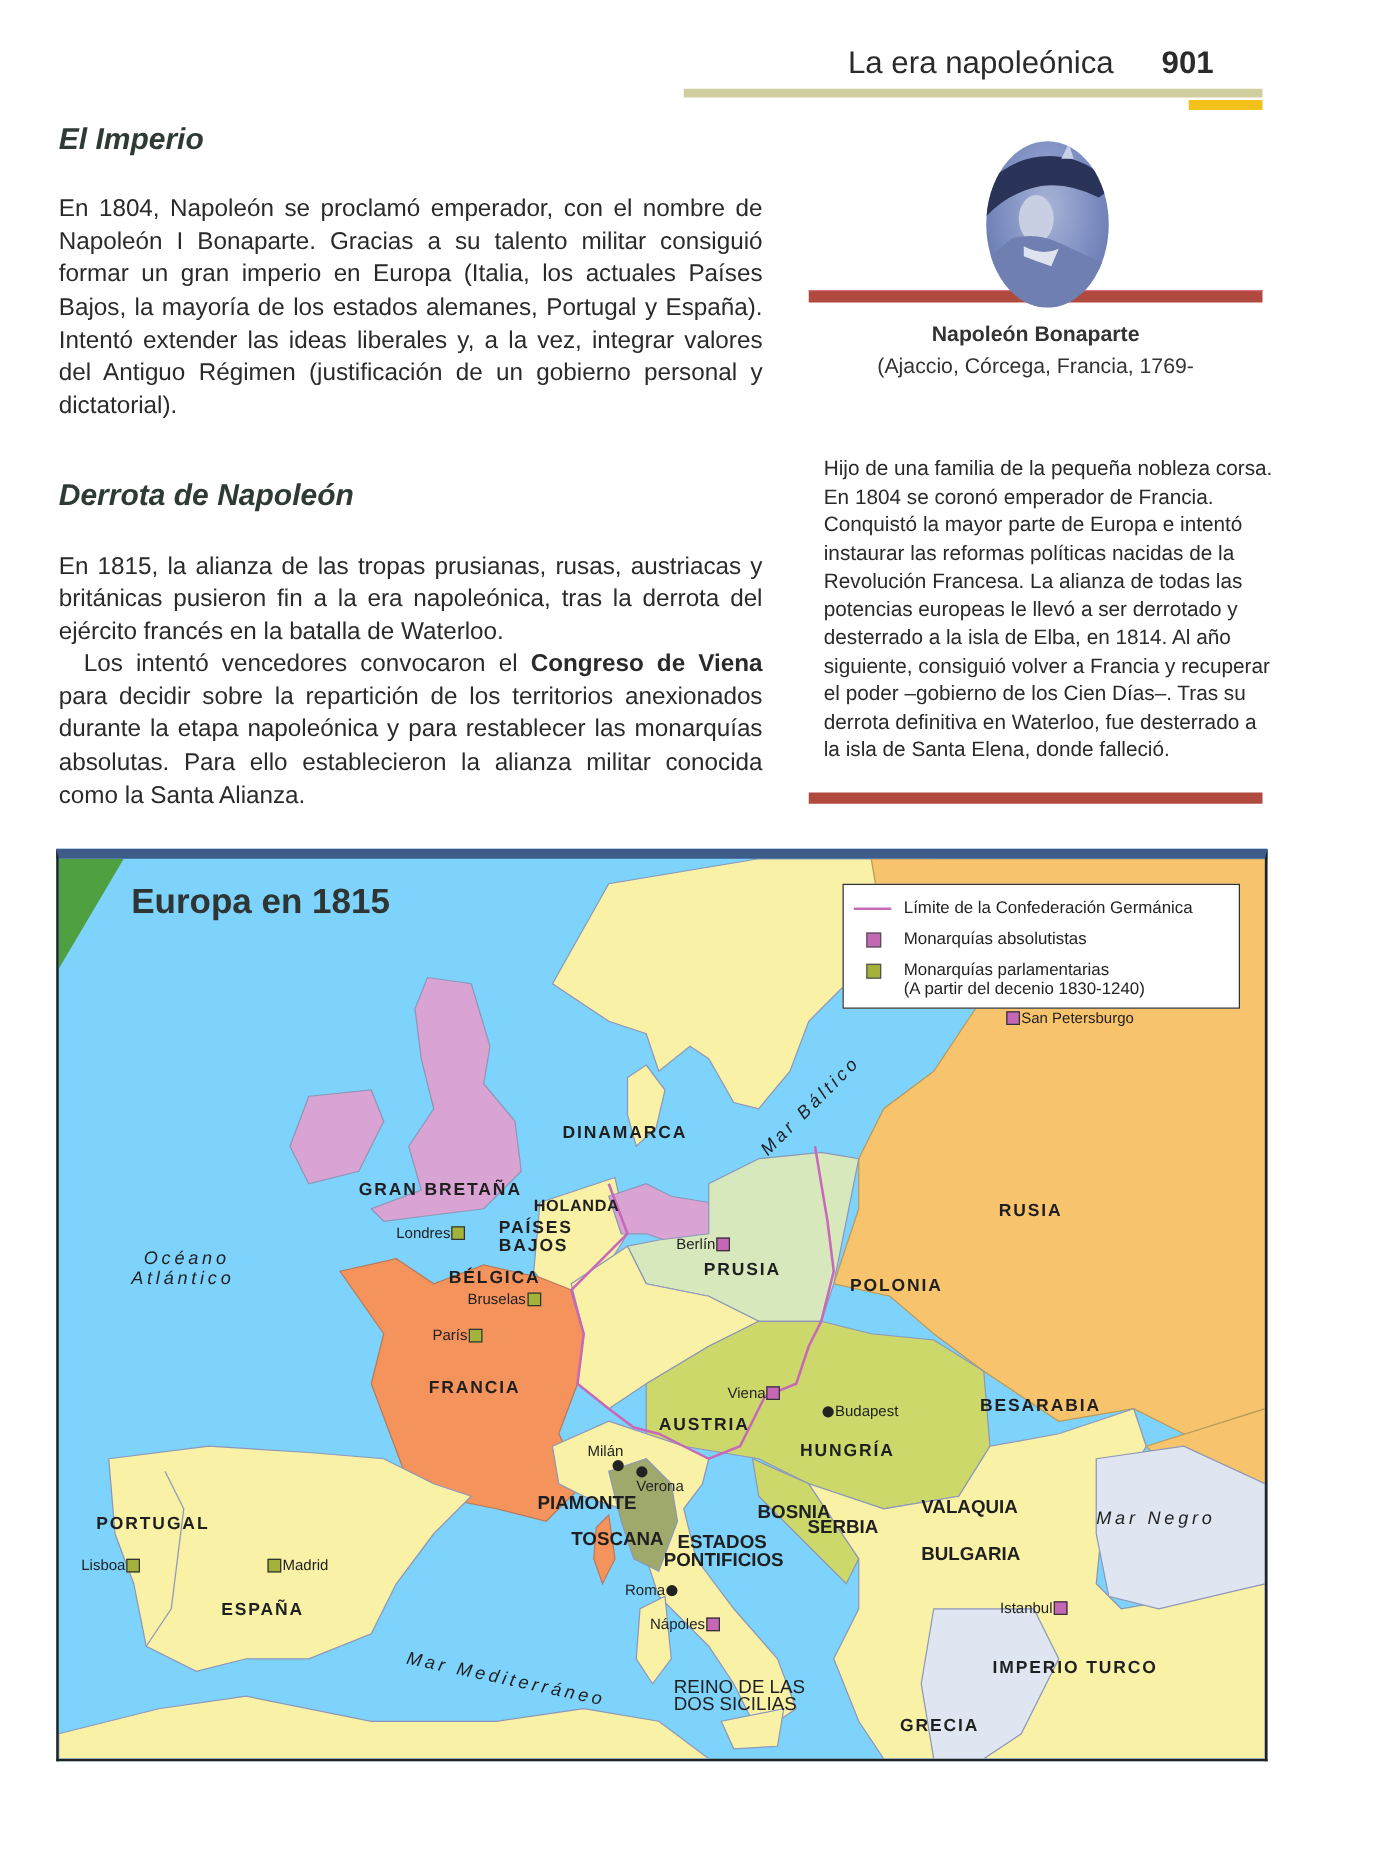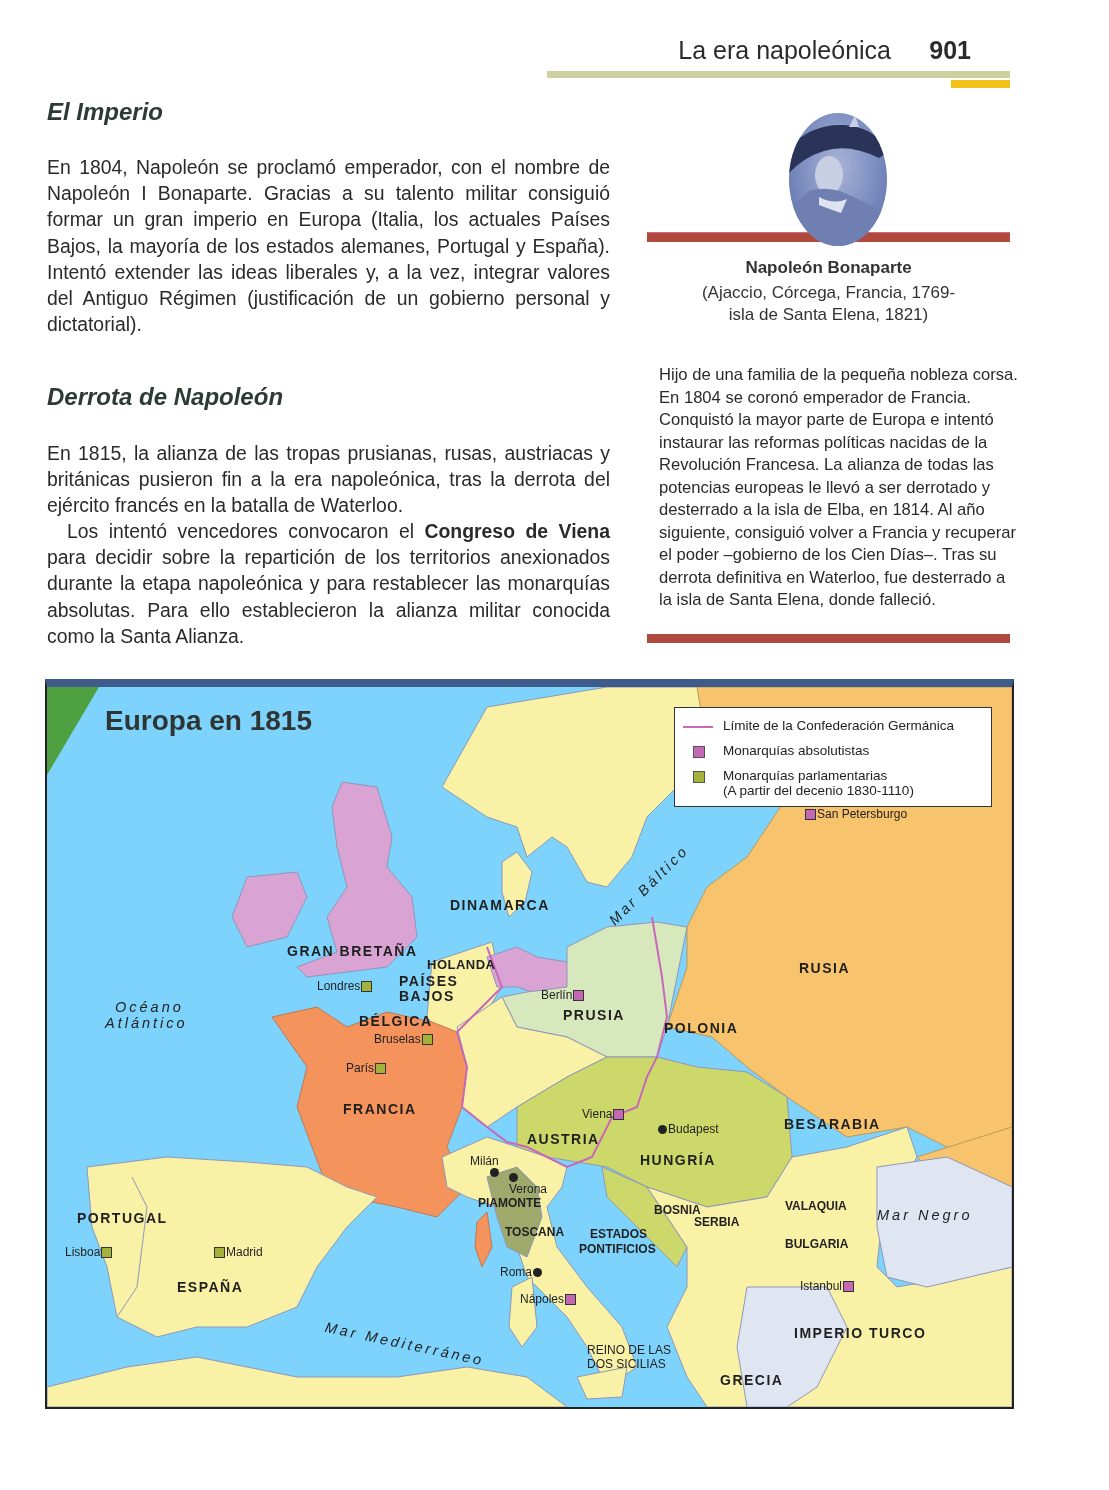--- a/index.html
+++ b/index.html
@@ -33,21 +33,21 @@
   .legend-row { position: absolute; left: 0; width: 316px; }
   .legend-line { position: absolute; left: 8px; top: 8px; width: 30px; height: 2px; background: #c768b8; }
   .legend-swatch { position: absolute; left: 18px; top: 3px; width: 10px; height: 10px; border: 1px solid #555; }
   .legend-label { position: absolute; left: 48px; top: 0; line-height: 15px; }
 
   .lbl { position: absolute; font-weight: bold; font-size: 14px; letter-spacing: 1.5px; color: #1f1f1f; z-index: 3; white-space: nowrap; }
   .lbl-sea { position: absolute; font-style: italic; font-size: 14.5px; letter-spacing: 3px; color: #1f1f1f; z-index: 3; white-space: nowrap; }
   .city { position: absolute; font-size: 12px; color: #1f1f1f; z-index: 3; white-space: nowrap; display: flex; align-items: center; gap: 1px; }
   .mk-sq { display: inline-block; width: 9px; height: 9px; border: 1px solid #333; }
   .mk-dot { display: inline-block; width: 9px; height: 9px; border-radius: 50%; background: #222; }
-  .lbl-small { position: absolute; font-weight: bold; font-size: 12px; color: #1f1f1f; z-index: 3; line-height: 14px; text-align: center; white-space: nowrap; margin-left: 48px; }
+  .lbl-small { position: absolute; font-weight: bold; font-size: 15px; color: #1f1f1f; z-index: 3; line-height: 14px; text-align: center; white-space: nowrap; }
 </style>
 </head>
 <body>
 
 <div class="page-header">
   <span class="running-title">La era napoleónica</span>
   <span class="page-number">901</span>
   <div class="header-rule"></div>
   <div class="header-accent"></div>
 </div>
@@ -66,21 +66,20 @@
       <path d="M-5 40 Q20 10 55 12 Q85 14 100 38 L90 45 Q60 30 35 38 Q15 44 0 60 Z" fill="#2a3458"></path>
       <path d="M60 14 L66 2 L70 14 Z" fill="#c8d0e6"></path>
       <ellipse cx="40" cy="62" rx="14" ry="19" fill="#c9cfe3"></ellipse>
       <path d="M20 78 Q40 72 60 82 L98 100 L98 133 L0 133 L0 95 Z" fill="#6f7fb2"></path>
       <path d="M30 84 Q45 92 58 86 L52 100 Q40 96 30 92 Z" fill="#dfe3f0"></path>
     </svg>
   </div>
   <div class="bio-name">Napoleón Bonaparte</div>
   <div class="bio-dates">
     <div>(Ajaccio, Córcega, Francia, 1769-</div>
-    <div>isla de Santa Elena, 1821)</div>
   </div>
   <p class="bio-text">Hijo de una familia de la pequeña nobleza corsa. En 1804 se coronó emperador de Francia. Conquistó la mayor parte de Europa e intentó instaurar las reformas políticas nacidas de la Revolución Francesa. La alianza de todas las potencias europeas le llevó a ser derrotado y desterrado a la isla de Elba, en 1814. Al año siguiente, consiguió volver a Francia y recuperar el poder –gobierno de los Cien Días–. Tras su derrota definitiva en Waterloo, fue desterrado a la isla de Santa Elena, donde falleció.</p>
   <div class="bio-rule-bottom"></div>
 </div>
 
 <div class="map-frame">
   <svg class="map" viewBox="0 0 965 720">
 
     <path d="M395 100 L440 20 L560 0 L700 0 L690 40 L640 90 L600 130 L585 170 L560 200 L540 195 L520 160 L505 150 L480 170 L470 140 L440 130 Z" fill="#f9f1a6" stroke="#8e97b8" stroke-width="1"></path>
 
@@ -140,33 +139,33 @@
     <div class="legend-row" style="top:10px;">
       <span class="legend-line"></span>
       <span class="legend-label">Límite de la Confederación Germánica</span>
     </div>
     <div class="legend-row" style="top:35px;">
       <span class="legend-swatch" style="background:#c467b4;"></span>
       <span class="legend-label">Monarquías absolutistas</span>
     </div>
     <div class="legend-row" style="top:60px;">
       <span class="legend-swatch" style="background:#a4b23c;"></span>
-      <span class="legend-label"><span>Monarquías parlamentarias</span><br><span>(A partir del decenio 1830-1110)</span></span>
+      <span class="legend-label"><span>Monarquías parlamentarias</span><br><span>(A partir del decenio 1830-1240)</span></span>
     </div>
   </div>
 
   <div class="lbl" style="left:403px;top:210px;">DINAMARCA</div>
   <div class="lbl" style="left:240px;top:256px;">GRAN BRETAÑA</div>
   <div class="lbl" style="left:380px;top:270px;font-size:13px;letter-spacing:0.5px;">HOLANDA</div>
   <div class="lbl" style="left:352px;top:286px;">PAÍSES</div>
   <div class="lbl" style="left:352px;top:301px;">BAJOS</div>
   <div class="lbl" style="left:312px;top:326px;">BÉLGICA</div>
   <div class="lbl" style="left:516px;top:320px;">PRUSIA</div>
   <div class="lbl" style="left:752px;top:273px;">RUSIA</div>
-  <div class="lbl" style="left:617px;top:333px;">POLONIA</div>
+  <div class="lbl" style="left:617px;top:333px;padding-left:16px;">POLONIA</div>
   <div class="lbl" style="left:296px;top:414px;">FRANCIA</div>
   <div class="lbl" style="left:480px;top:444px;">AUSTRIA</div>
   <div class="lbl" style="left:593px;top:465px;">HUNGRÍA</div>
   <div class="lbl" style="left:737px;top:429px;">BESARABIA</div>
   <div class="lbl-small" style="left:383px;top:509px;">PIAMONTE</div>
   <div class="lbl-small" style="left:410px;top:538px;">TOSCANA</div>
   <div class="lbl-small" style="left:495px;top:540px;">ESTADOS</div>
   <div class="lbl-small" style="left:484px;top:555px;">PONTIFICIOS</div>
   <div class="lbl-small" style="left:559px;top:516px;">BOSNIA</div>
   <div class="lbl-small" style="left:599px;top:528px;">SERBIA</div>

